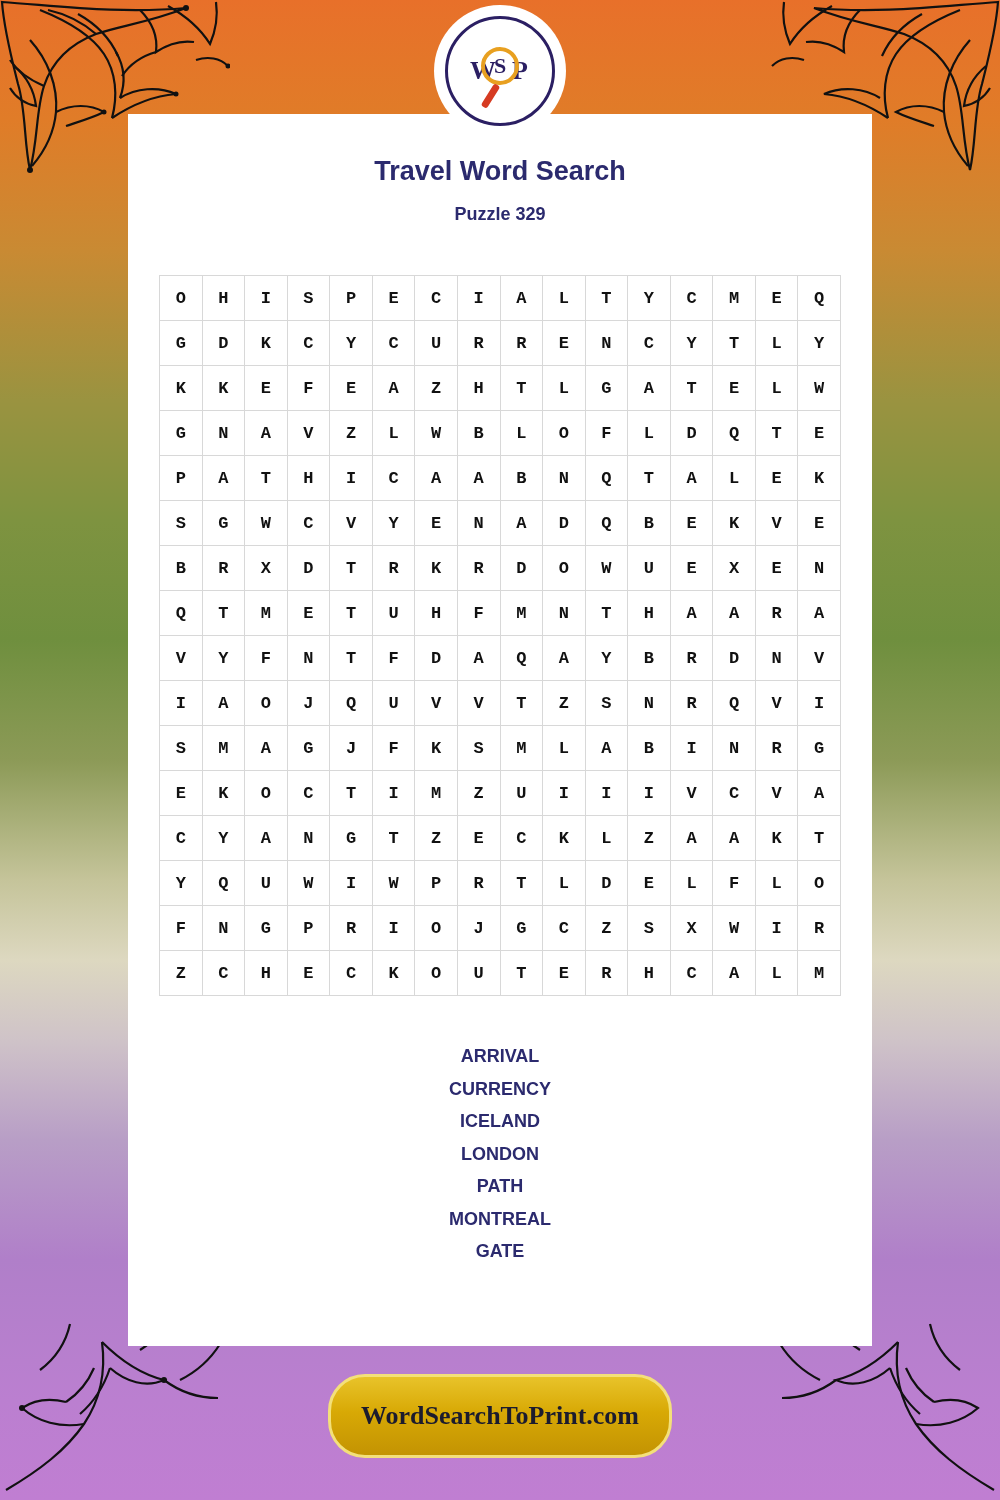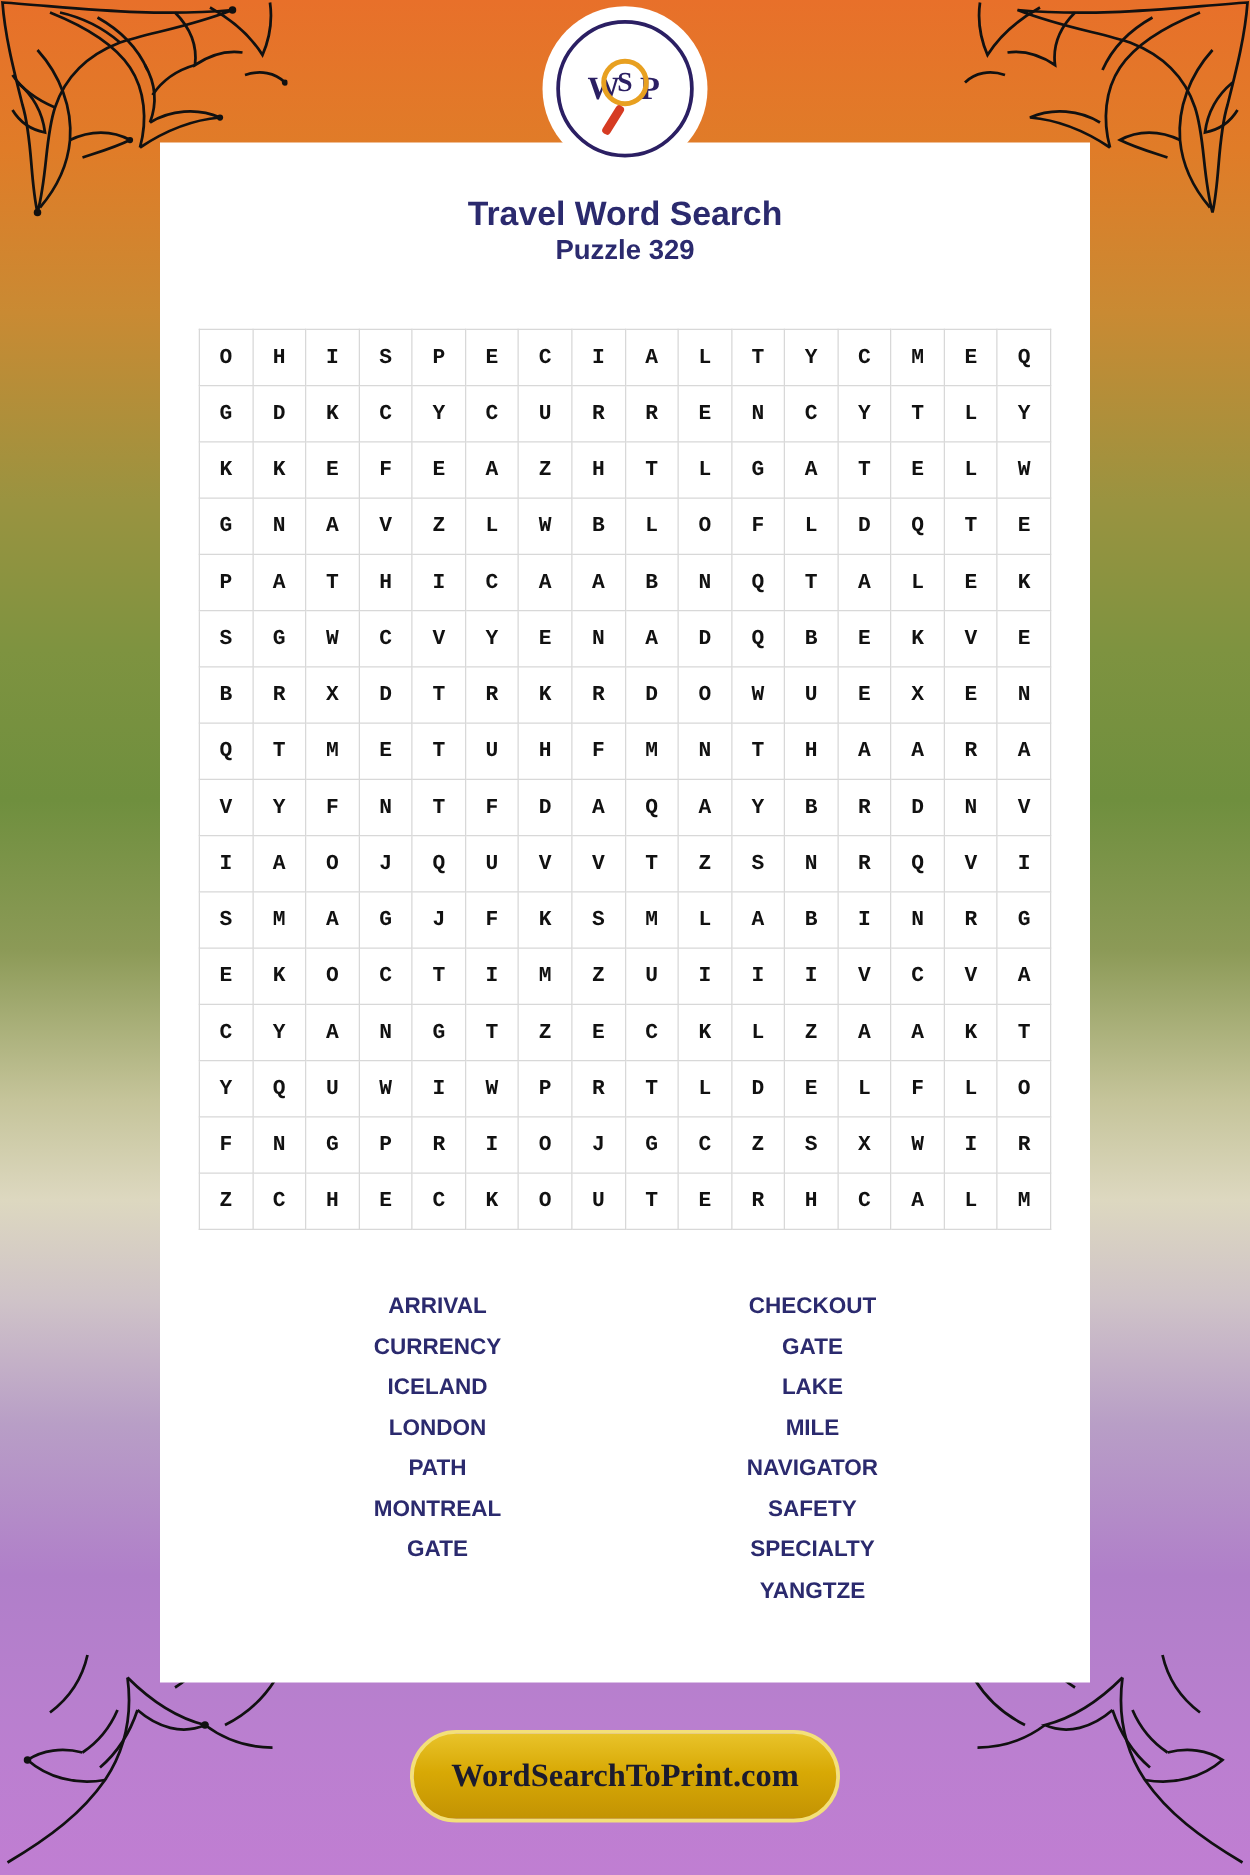--- a/index.html
+++ b/index.html
@@ -131,22 +131,23 @@
   .title {
     text-align: center;
     color: #2b2a6e;
     font-size: 27px;
     font-weight: bold;
     margin-top: 42px;
   }
   .subtitle {
     text-align: center;
     color: #2b2a6e;
-    font-size: 22px;
+    font-size: 18px;
     font-weight: bold;
+    margin-top: 17px;
   }
 
   
   .grid-wrap {
     margin: 0 auto;
     margin-top: 50px;
     width: 682px;
   }
   table.grid {
     border-collapse: collapse;
@@ -181,21 +182,21 @@
     line-height: 32.5px;
   }
 
   
   .footer-btn {
     position: absolute;
     left: 50%;
     margin-left: -172px;
     bottom: 42px;
     width: 344px;
-    height: 74px;
+    height: 84px;
     border-radius: 37px;
     background: linear-gradient(to bottom, #e8c32a 0%, #d8a905 45%, #c39303 100%);
     border: 3px solid #f3e07a;
     box-sizing: border-box;
     display: flex;
     align-items: center;
     justify-content: center;
     z-index: 6;
   }
   .footer-btn span {
@@ -604,30 +605,20 @@
     <div class="wordlist">
       <div class="wordcol" id="wordcol-left">
           <div>ARRIVAL</div>
           <div>CURRENCY</div>
           <div>ICELAND</div>
           <div>LONDON</div>
           <div>PATH</div>
           <div>MONTREAL</div>
           <div>GATE</div>
         </div>
-      <div class="wordcol" id="wordcol-right">
-          <div>CHECKOUT</div>
-          <div>GATE</div>
-          <div>LAKE</div>
-          <div>MILE</div>
-          <div>NAVIGATOR</div>
-          <div>SAFETY</div>
-          <div>SPECIALTY</div>
-          <div>YANGTZE</div>
-        </div>
     </div>
   </div>
 
   <div class="footer-btn">
     <span>WordSearchToPrint.com</span>
   </div>
 
 </div>
 
 </body></html>

